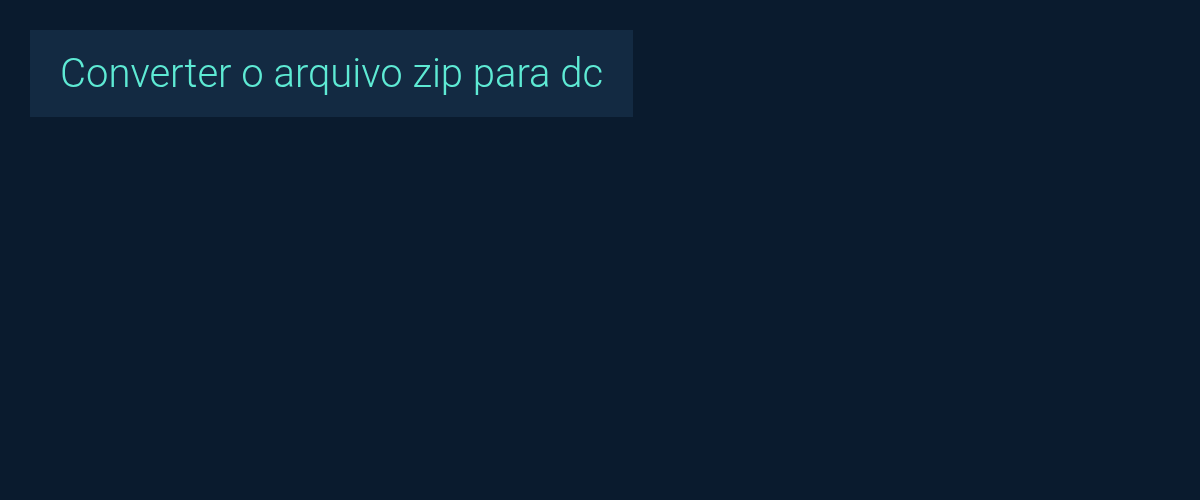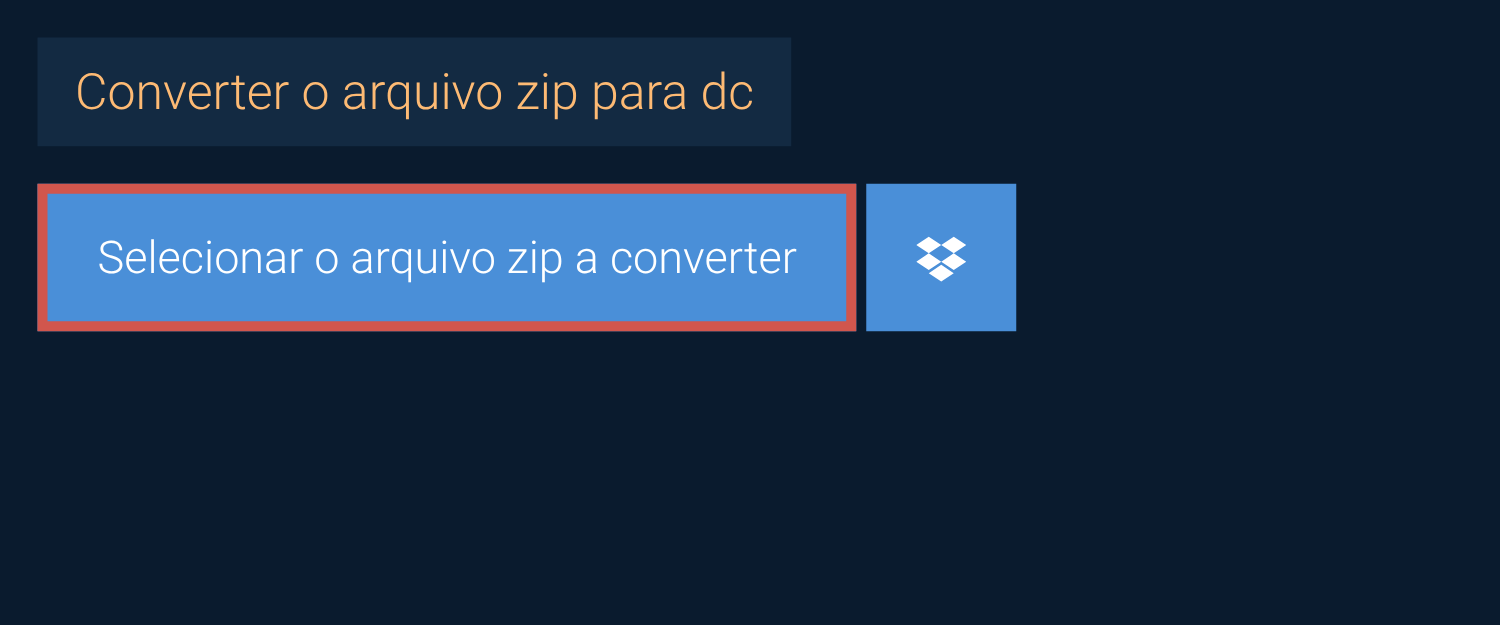--- a/index.html
+++ b/index.html
@@ -17,21 +17,21 @@
     .container {
       padding: 30px;
     }
     .title-bar {
       background: #132a42;
       display: inline-block;
       padding: 20px 30px;
       margin-bottom: 30px;
     }
     .title-text {
-      color: #fdba74;
+      color: #5eead4;
       font-size: 40px;
       font-weight: 300;
     }
     .button-row {
       display: flex;
       gap: 8px;
       align-items: stretch;
     }
     .select-button {
       background: #4a8fd8;
@@ -62,23 +62,13 @@
     }
   </style>
 </head>
 <body>
 
 <div class="container">
   <div class="title-bar">
     <div class="title-text">Converter o arquivo zip para dc</div>
   </div>
   
-  <div class="button-row">
-    <div class="select-button">
-      <span class="select-button-text">Selecionar o arquivo zip a converter</span>
-    </div>
-    <div class="dropbox-button">
-      <svg class="dropbox-icon" viewBox="0 0 24 24">
-        <path d="M6 2L12 6L6 10L0 6L6 2M18 2L24 6L18 10L12 6L18 2M0 14L6 10L12 14L6 18L0 14M18 10L24 14L18 18L12 14L18 10M6 19.5L12 15.5L18 19.5L12 23.5L6 19.5"></path>
-      </svg>
-    </div>
-  </div>
 </div>
 
 </body></html>

